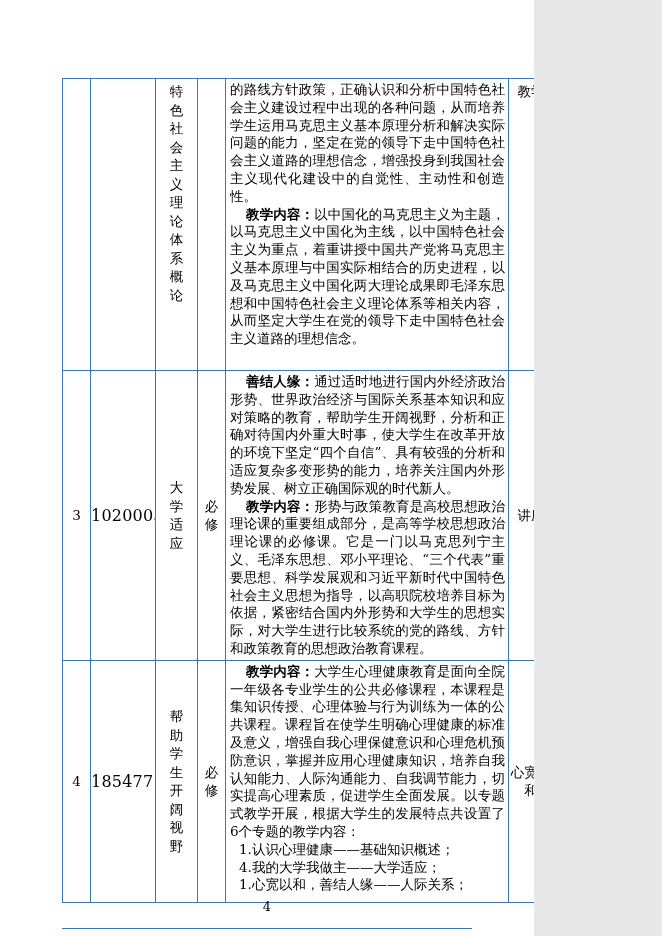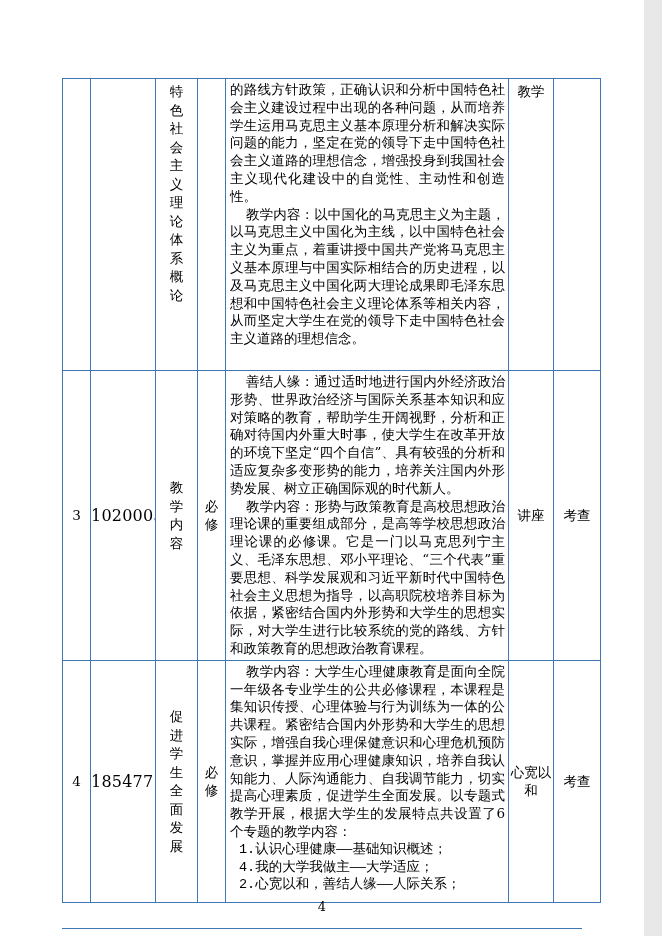--- a/index.html
+++ b/index.html
@@ -5,21 +5,21 @@
   * { margin: 0; padding: 0; box-sizing: border-box; }
   html, body { background: #e8e8e8; }
   body {
     width: 662px; height: 936px;
     font-family: "DejaVu Serif", "Liberation Serif", serif;
     color: #000;
     position: relative;
   }
   .page {
     position: absolute; inset: 0;
-    width: 644px; height: 936px;
+    width: 534px; height: 936px;
     background: #ffffff;
     overflow: hidden;
   }
   table.course-table {
     position: absolute; left: 62px; top: 78px;
     width: 538px;
     border-collapse: collapse;
     table-layout: fixed;
   }
   td {
@@ -38,22 +38,22 @@
     line-height: 18.5px;
     text-align: center;
   }
   td.content-cell {
     vertical-align: top;
     padding: 2px 3px 2px 4px;
     text-align: justify;
     line-height: 17.8px;
   }
   .para { margin: 0; }
-  .para b { font-weight: normal; padding-left: 16px; }
-  .list-line { margin: 0; padding-left: 9px; font-family: Liberation Mono, monospace; }
+  .para b { font-weight: bold; padding-left: 16px; }
+  .list-line { margin: 0; padding-left: 9px; }
   td.small-col { line-height: 18px; margin-top: 24px; }
   .method-text {
     display: inline-block;
     max-width: 3.2em;
     word-break: break-all;
     line-height: 18px;
     text-align: center;
   }
   .page-number {
     position: absolute;
@@ -109,21 +109,21 @@
       </td>
       <td class="center small-col"></td>
     </tr>
 
     <tr style="height:278px">
       <td class="center">3</td>
       <td class="center">
         <span class="code-text">10200050</span>
       </td>
       <td class="center">
-        <span class="vtext">教学内容</span>
+        <span class="vtext">大学适应</span>
       </td>
       <td class="center">
         <span class="vtext">必修</span>
       </td>
       <td class="content-cell">
         <p class="para">
           <b>善结人缘：</b><span>通过适时地进行国内外经济政治形势、世界政治经济与国际关系基本知识和应对策略的教育，帮助学生开阔视野，分析和正确对待国内外重大时事，使大学生在改革开放的环境下坚定“四个自信”、具有较强的分析和适应复杂多变形势的能力，培养关注国内外形势发展、树立正确国际观的时代新人。</span>
         </p>
         <p class="para">
           <b>教学内容：</b><span>形势与政策教育是高校思想政治理论课的重要组成部分，是高等学校思想政治理论课的必修课。它是一门以马克思列宁主义、毛泽东思想、邓小平理论、“三个代表”重要思想、科学发展观和习近平新时代中国特色社会主义思想为指导，以高职院校培养目标为依据，紧密结合国内外形势和大学生的思想实际，对大学生进行比较系统的党的路线、方针和政策教育的思想政治教育课程。</span>
@@ -134,32 +134,32 @@
       </td>
       <td class="center small-col">考查</td>
     </tr>
 
     <tr style="height:242px">
       <td class="center">4</td>
       <td class="center">
         <span class="code-text">18547710</span>
       </td>
       <td class="center">
-        <span class="vtext">促进学生全面发展</span>
+        <span class="vtext">帮助学生开阔视野</span>
       </td>
       <td class="center">
         <span class="vtext">必修</span>
       </td>
       <td class="content-cell">
         <p class="para">
-          <b>教学内容：</b><span>大学生心理健康教育是面向全院一年级各专业学生的公共必修课程，本课程是集知识传授、心理体验与行为训练为一体的公共课程。紧密结合国内外形势和大学生的思想实际，增强自我心理保健意识和心理危机预防意识，掌握并应用心理健康知识，培养自我认知能力、人际沟通能力、自我调节能力，切实提高心理素质，促进学生全面发展。以专题式教学开展，根据大学生的发展特点共设置了6个专题的教学内容：</span>
+          <b>教学内容：</b><span>大学生心理健康教育是面向全院一年级各专业学生的公共必修课程，本课程是集知识传授、心理体验与行为训练为一体的公共课程。课程旨在使学生明确心理健康的标准及意义，增强自我心理保健意识和心理危机预防意识，掌握并应用心理健康知识，培养自我认知能力、人际沟通能力、自我调节能力，切实提高心理素质，促进学生全面发展。以专题式教学开展，根据大学生的发展特点共设置了6个专题的教学内容：</span>
         </p>
         <p class="list-line">1.认识心理健康——基础知识概述；</p>
         <p class="list-line">4.我的大学我做主——大学适应；</p>
-        <p class="list-line">2.心宽以和，善结人缘——人际关系；</p>
+        <p class="list-line">1.心宽以和，善结人缘——人际关系；</p>
       </td>
       <td class="center small-col">
         <span class="method-text">心宽以和</span>
       </td>
       <td class="center small-col">考查</td>
     </tr>
   </tbody>
     </table>
 
   <div class="page-number">4</div>

